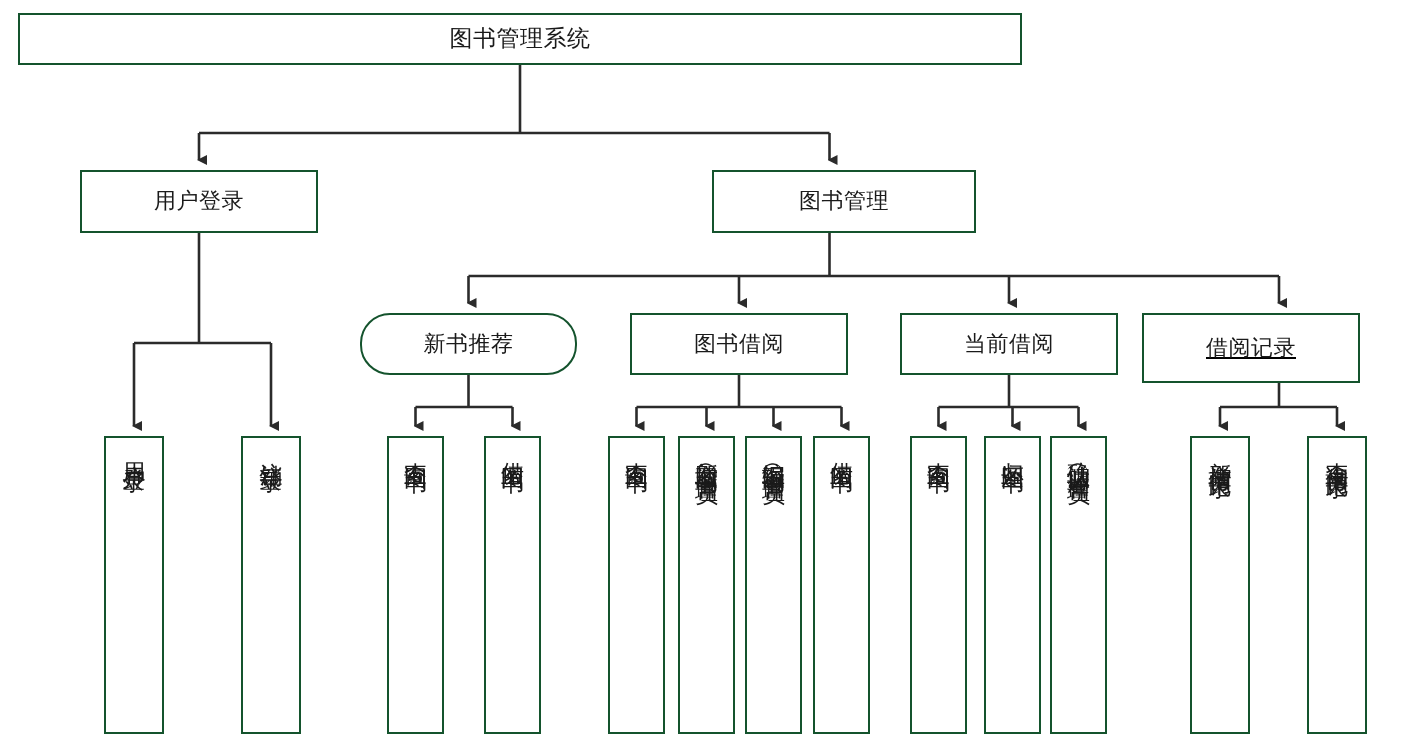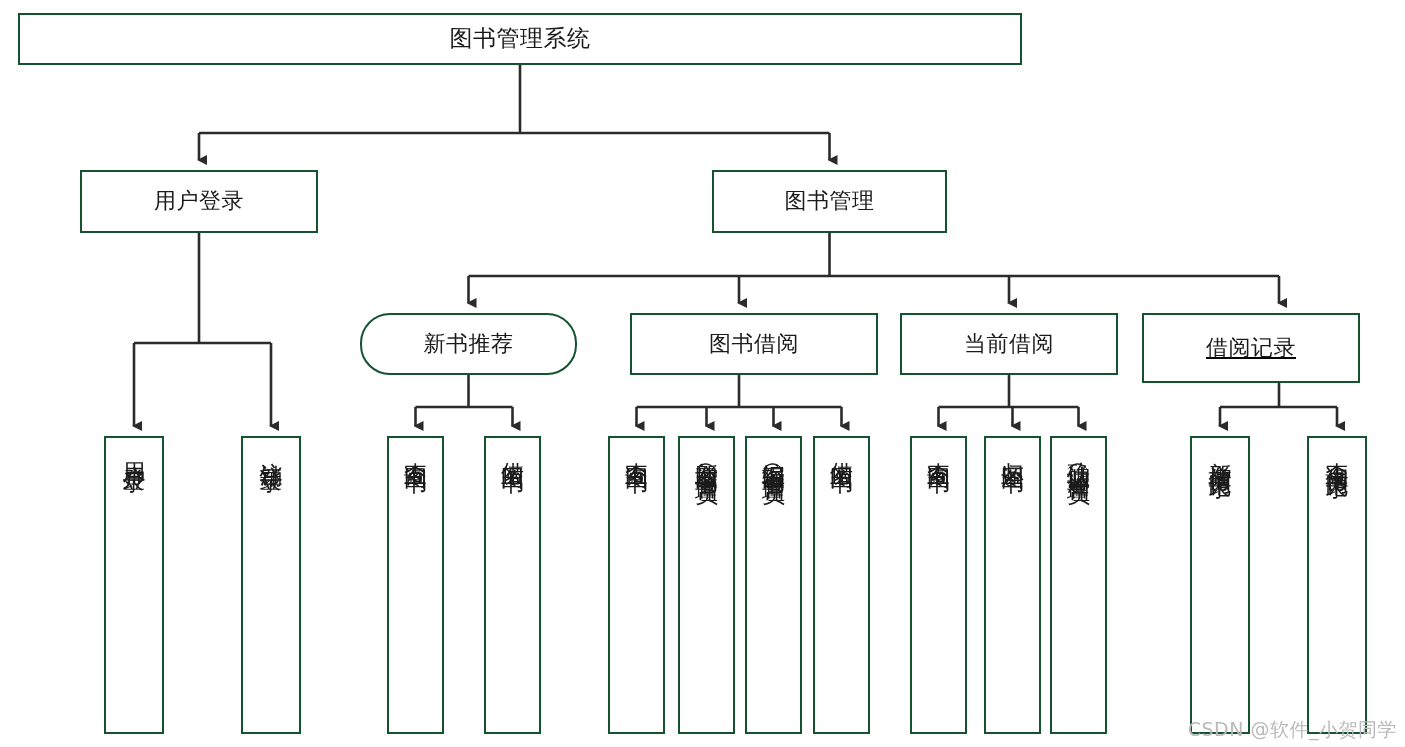--- a/index.html
+++ b/index.html
@@ -117,27 +117,27 @@
       </g>
   </svg>
 
   <div id="node-layer">
       <div class="node level-0" style="left: 18px; top: 13px; width: 1004px; height: 52px;">
         <span class="node-label">图书管理系统</span>
       </div>
       <div class="node level-1" style="left: 80px; top: 170px; width: 238px; height: 63px;">
         <span class="node-label">用户登录</span>
       </div>
-      <div class="node level-1" style="left: 712px; top: 170px; width: 235px; height: 63px;">
+      <div class="node level-1" style="left: 712px; top: 170px; width: 264px; height: 63px;">
         <span class="node-label">图书管理</span>
       </div>
       <div class="node level-2" style="left: 360px; top: 313px; width: 217px; height: 62px; border-radius: 30px;">
         <span class="node-label">新书推荐</span>
       </div>
-      <div class="node level-2" style="left: 630px; top: 313px; width: 248px; height: 62px;">
+      <div class="node level-2" style="left: 630px; top: 313px; width: 218px; height: 62px;">
         <span class="node-label">图书借阅</span>
       </div>
       <div class="node level-2" style="left: 900px; top: 313px; width: 218px; height: 62px; justify-content: center;">
         <span class="node-label">当前借阅</span>
       </div>
       <div class="node level-2" style="left: 1142px; top: 313px; width: 218px; height: 70px; text-decoration: underline;">
         <span class="node-label">借阅记录</span>
       </div>
       <div class="node level-3" style="left: 104px; top: 436px; width: 60px; height: 298px;">
         <span class="node-label">用户登录</span>
@@ -173,14 +173,13 @@
         <span class="node-label">确认归还（管理员）</span>
       </div>
       <div class="node level-3" style="left: 1190px; top: 436px; width: 60px; height: 298px;">
         <span class="node-label">新增借阅记录</span>
       </div>
       <div class="node level-3" style="left: 1307px; top: 436px; width: 60px; height: 298px;">
         <span class="node-label">查询借阅记录</span>
       </div>
     </div>
 
-  <div class="watermark">CSDN @软件_小贺同学</div>
 </div>
 
 </body></html>

